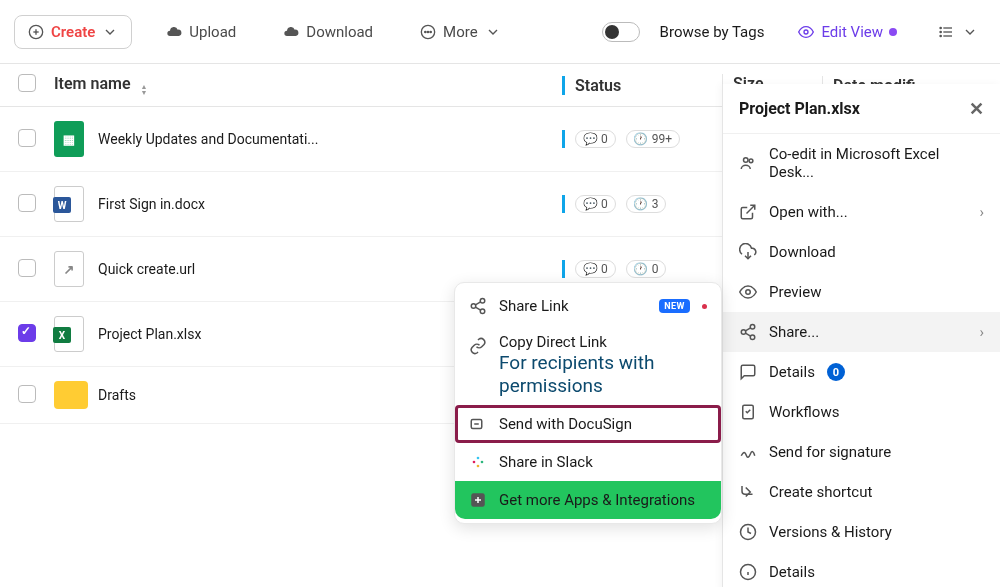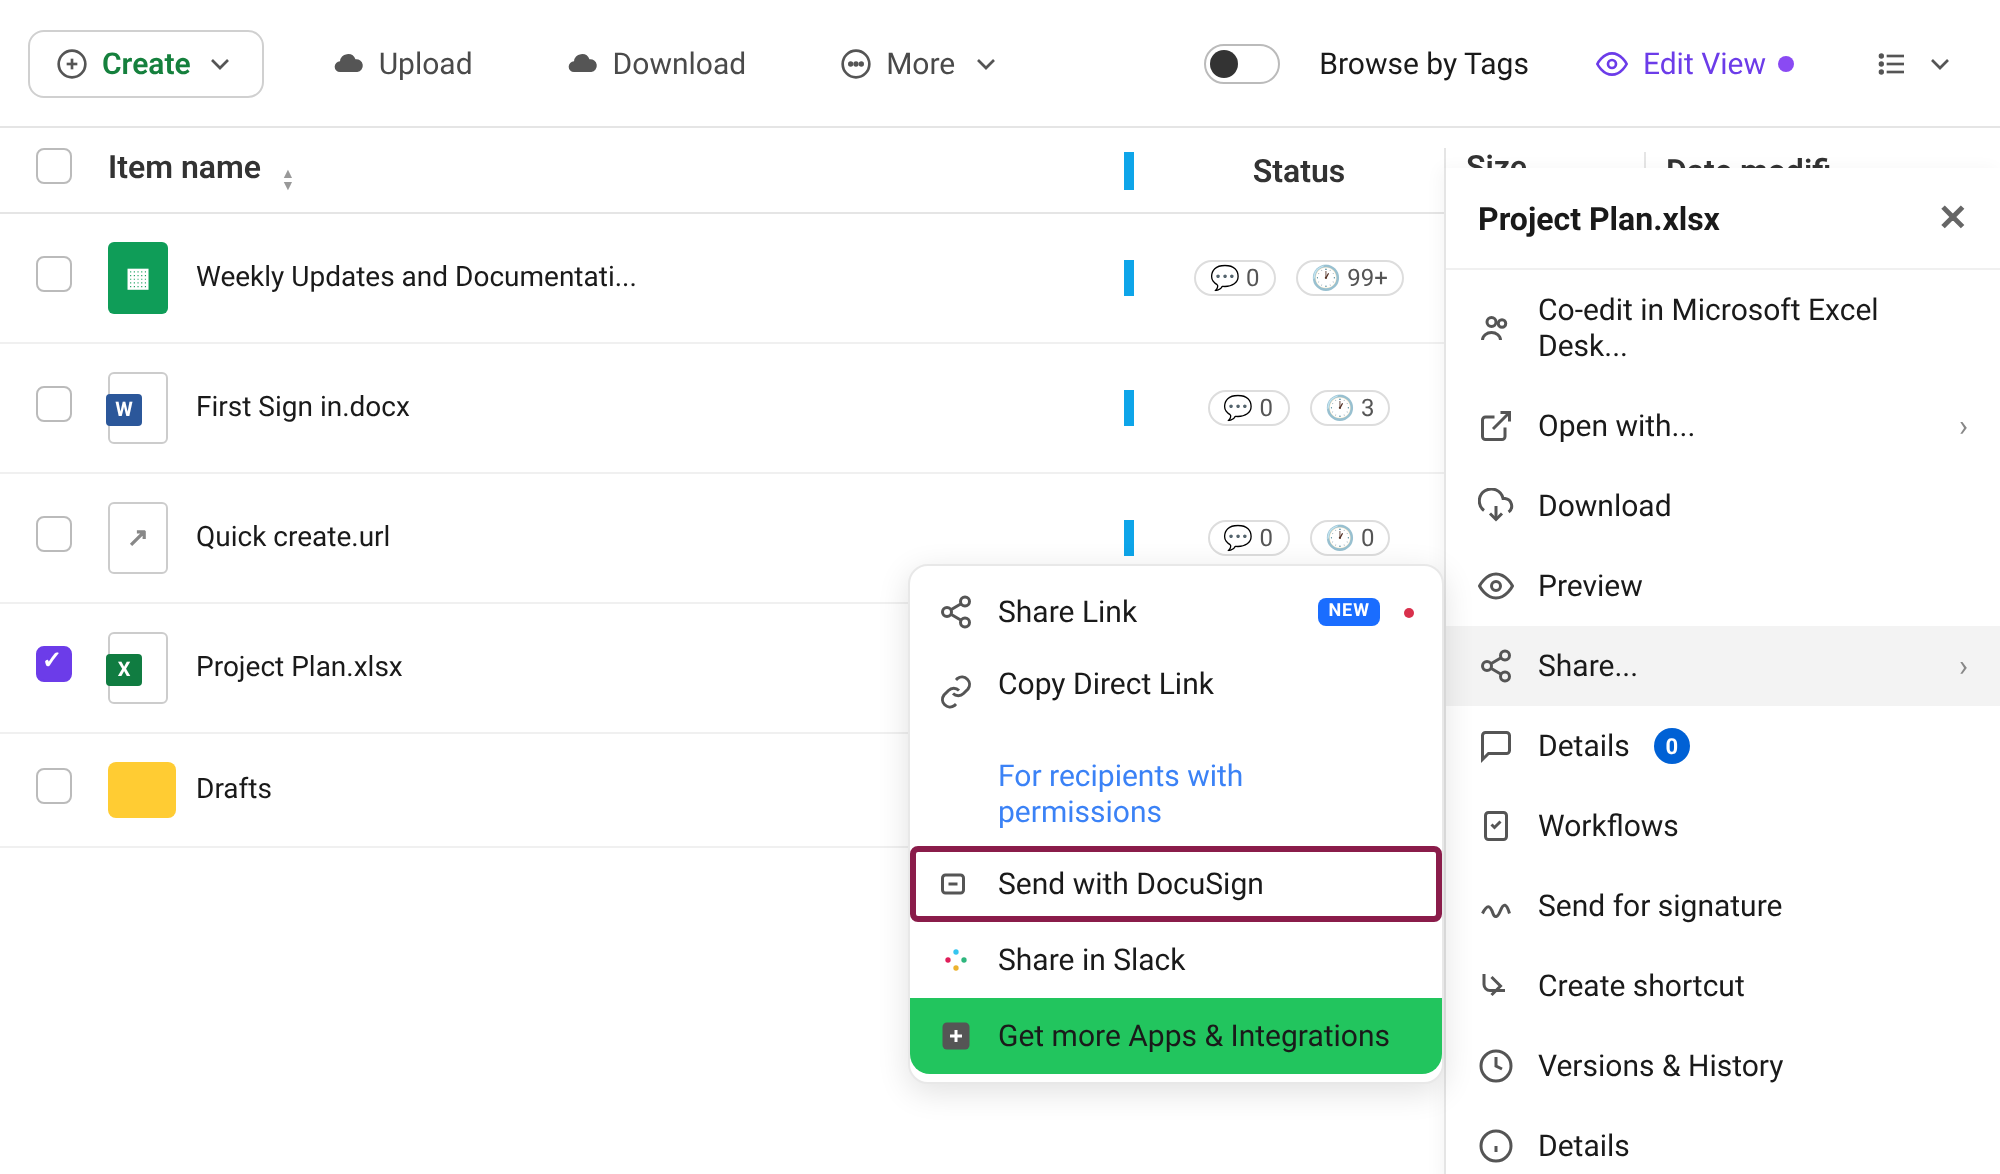--- a/index.html
+++ b/index.html
@@ -1,29 +1,29 @@
 <!DOCTYPE html>
 <html><head>
 <meta charset="utf-8">
 <style>
   * { box-sizing: border-box; font-family: -apple-system, BlinkMacSystemFont, "Segoe UI", Roboto, sans-serif; }
   body { margin: 0; background: #fff; color: #1a1a1a; font-size: 14px; width: 1000px; height: 587px; overflow: hidden; position: relative; }
   .toolbar { display: flex; align-items: center; gap: 20px; padding: 12px 14px; border-bottom: 1px solid #e5e5e5; height: 64px; }
   .btn { display: inline-flex; align-items: center; gap: 6px; padding: 7px 12px; border: 1px solid transparent; border-radius: 8px; cursor: pointer; background: none; font-size: 15px; color: #4a4a4a; }
-  .btn.primary { border-color: #d0d0d0; color: #15803d; font-weight: 600; }
+  .btn.primary { border-color: #d0d0d0; color: #ef4444; font-weight: 600; }
   .btn svg { width: 16px; height: 16px; }
   .spacer { flex: 1; }
   .toggle { width: 38px; height: 20px; border-radius: 10px; border: 1px solid #bbb; position: relative; background: #fff; }
   .toggle::after { content: ""; width: 14px; height: 14px; border-radius: 50%; background: #333; position: absolute; top: 2px; left: 2px; }
   .dot { width: 8px; height: 8px; border-radius: 50%; background: #8a4af3; display: inline-block; }
   .table-header { display: flex; align-items: center; padding: 10px 18px; border-bottom: 1px solid #e5e5e5; font-weight: 600; color: #333; font-size: 16px; }
   .col-check { width: 36px; }
   .col-icon { width: 44px; }
   .col-name { flex: 1; min-width: 100px; }
-  .col-status { width: 160px; border-left: 5px solid #0ea5e9; padding-left: 10px; display: flex; align-items: center; gap: 10px; justify-content: center; }
+  .col-status { width: 160px; border-left: 3px solid #0ea5e9; padding-left: 10px; display: flex; align-items: center; gap: 10px; }
   .col-size { width: 100px; border-left: 1px solid #e5e5e5; padding-left: 10px; text-align: left; }
   .col-date { width: 160px; border-left: 1px solid #e5e5e5; padding-left: 10px; }
   .row { display: flex; align-items: center; padding: 14px 18px; border-bottom: 1px solid #f0f0f0; }
   .chk { width: 18px; height: 18px; border: 1.5px solid #bbb; border-radius: 4px; display: inline-block; }
   .chk.checked { background: #6c3ce9; border-color: #6c3ce9; position: relative; }
   .chk.checked::after { content: "✓"; color: #fff; font-size: 12px; position: absolute; top: -1px; left: 2px; font-weight: bold; }
   .ficon { width: 30px; height: 36px; border-radius: 3px; display: flex; align-items: center; justify-content: center; font-size: 13px; color: #fff; font-weight: bold; position: relative; }
   .ficon.sheet { background: #0f9d58; }
   .ficon.word { background: #fff; border: 1px solid #ccc; }
   .ficon.word::after { content: "W"; background: #2b579a; color: #fff; width: 18px; height: 16px; display: flex; align-items: center; justify-content: center; font-size: 10px; border-radius: 2px; position: absolute; left: -2px; top: 10px; }
@@ -35,21 +35,21 @@
   .sort-ic { display: inline-flex; flex-direction: column; margin-left: 6px; font-size: 7px; color: #999; line-height: 6px; }
   .panel { position: absolute; top: 84px; right: 0; width: 278px; background: #fff; border-left: 1px solid #e5e5e5; box-shadow: -2px 0 8px rgba(0,0,0,0.04); }
   .panel-head { display: flex; align-items: center; justify-content: space-between; padding: 14px 16px; font-weight: 700; font-size: 16px; border-bottom: 1px solid #f0f0f0; }
   .panel-item { display: flex; align-items: center; gap: 12px; padding: 11px 16px; font-size: 15px; cursor: pointer; }
   .panel-item.hl { background: #f3f3f3; }
   .panel-item .chev { margin-left: auto; color: #888; }
   .badge { background: #0061d5; color: #fff; border-radius: 10px; width: 18px; height: 18px; display: inline-flex; align-items: center; justify-content: center; font-size: 11px; font-weight: bold; }
   .submenu { position: absolute; top: 282px; left: 454px; width: 268px; background: #fff; border: 1px solid #e8e8e8; border-radius: 10px; box-shadow: 0 4px 16px rgba(0,0,0,0.12); padding: 4px 0; }
   .sub-item { display: flex; align-items: center; gap: 12px; padding: 10px 14px; font-size: 15px; cursor: pointer; }
   .sub-item.small { flex-direction: column; align-items: flex-start; gap: 0; padding: 8px 14px 8px 44px; position: relative; }
-  .sub-item.small .subtext { font-size: 15px; color: #3b82f6; margin-top: 28px; }
+  .sub-item.small .subtext { font-size: 19px; color: #0c4a6e; }
   .sub-item.small .subicon { position: absolute; left: 14px; top: 12px; }
   .sub-item.footer { background: #22c55e; border-radius: 0 0 10px 10px; }
   .sub-item.highlight { position: relative; }
   .sub-item.highlight::after { content: ""; position: absolute; inset: 0; border: 3px solid #8a1c4a; border-radius: 4px; pointer-events: none; }
   .new-badge { background: #1a6dff; color: #fff; font-size: 9px; font-weight: 700; padding: 2px 5px; border-radius: 4px; margin-left: auto; letter-spacing: 0.5px;}
   .new-dot { width: 5px; height: 5px; border-radius: 50%; background: #d9304c; }
   .ic { width: 18px; height: 18px; flex-shrink: 0; display: inline-flex; align-items: center; justify-content: center; color: #555; }
   .slack { width: 16px; height: 16px; }
   .close-x { cursor: pointer; font-size: 18px; color: #666; }
 </style>

